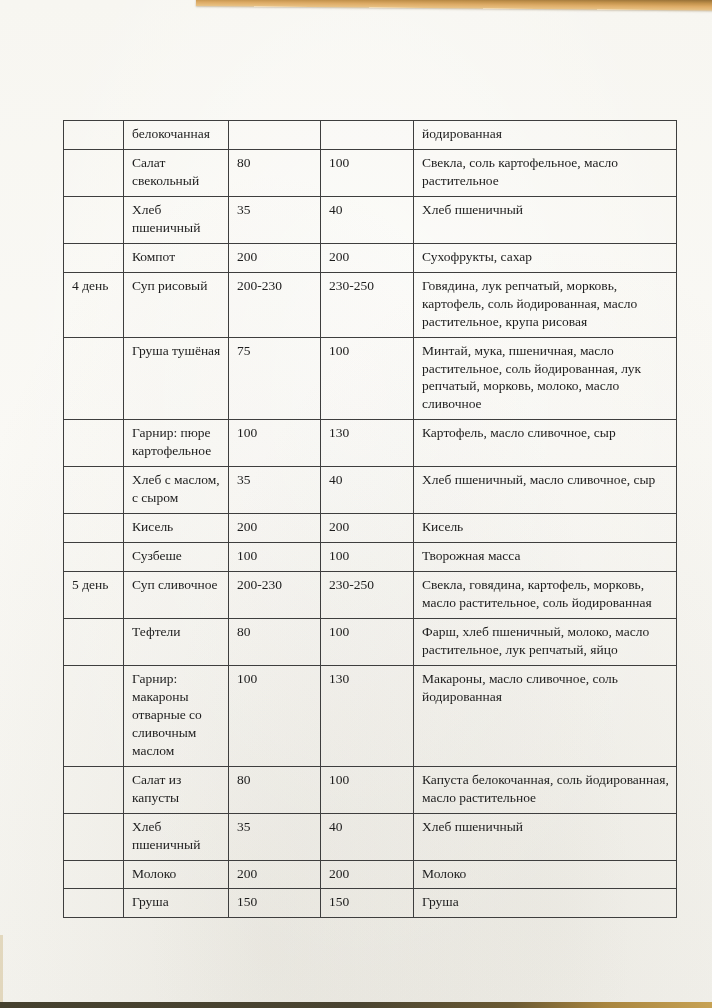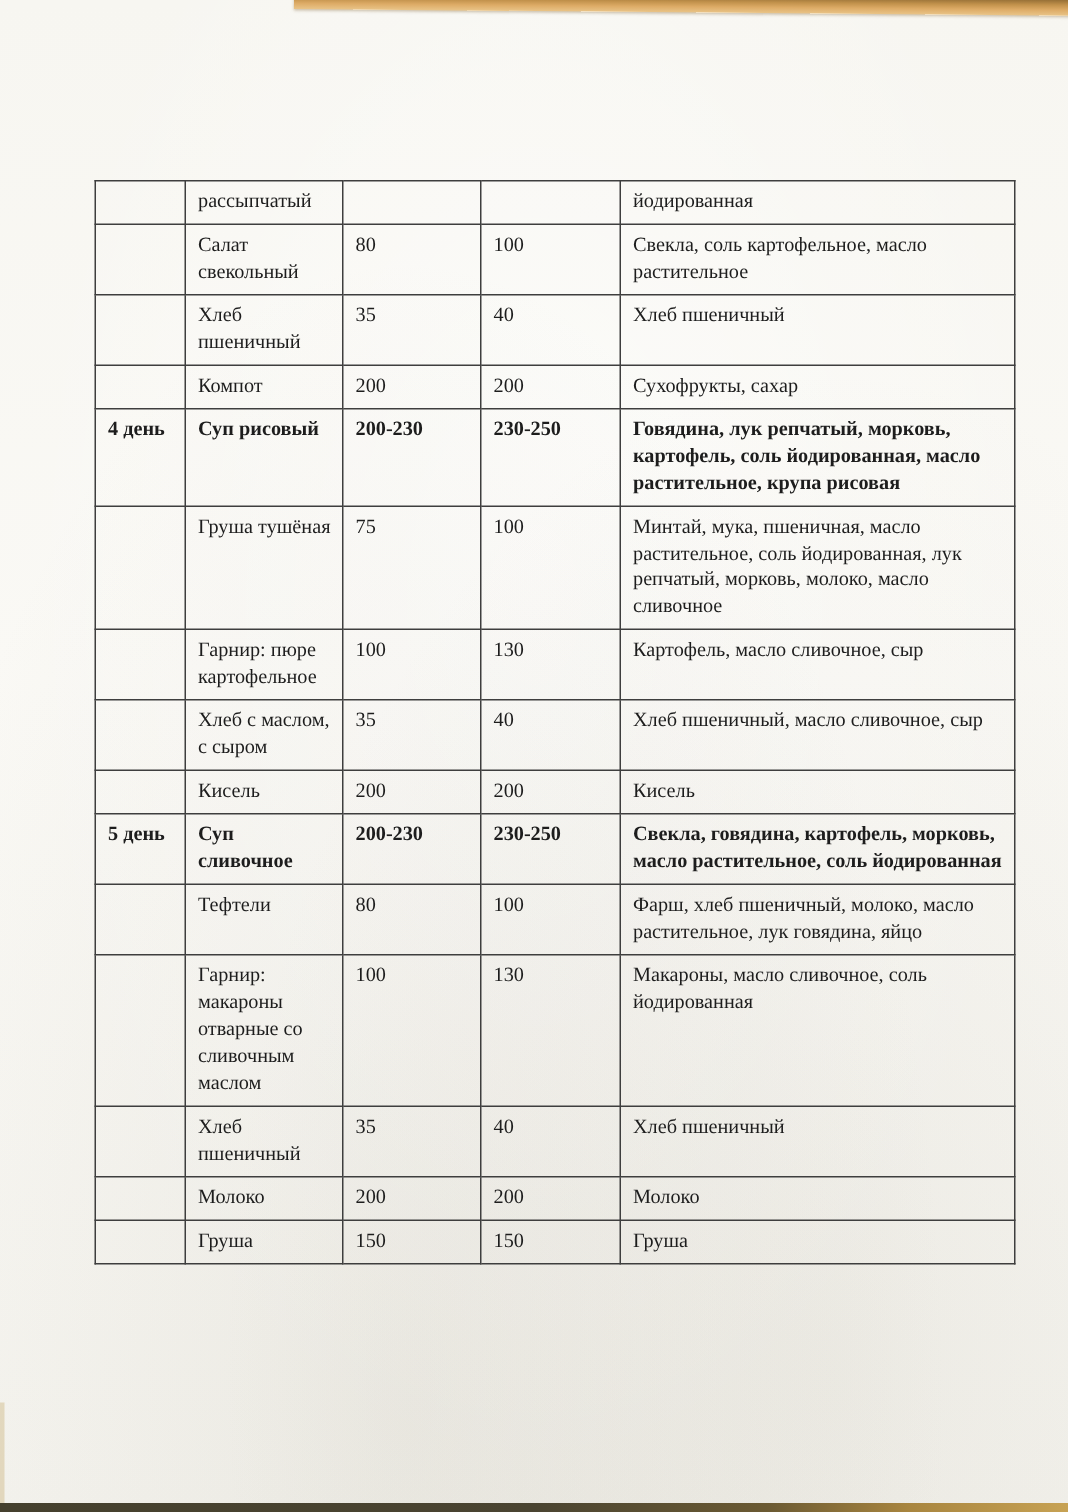--- a/index.html
+++ b/index.html
@@ -65,21 +65,21 @@
   }
   table.menu td {
     border: 1px solid #3e3e3e;
     vertical-align: top;
     padding: 4px 7px 6px 8px;
     font-size: 13.5px;
     line-height: 1.33;
     word-wrap: break-word;
   }
   table.menu tr.emphasis td {
-    font-weight: bold;
+    font-weight: normal;
   }
   col.c-day        { width: 60px; }
   col.c-dish       { width: 105px; }
   col.c-portion1   { width: 92px; }
   col.c-portion2   { width: 93px; }
   col.c-ingr       { width: 263px; }
 </style>
 </head>
 <body>
 
@@ -92,21 +92,21 @@
     <colgroup>
       <col class="c-day">
       <col class="c-dish">
       <col class="c-portion1">
       <col class="c-portion2">
       <col class="c-ingr">
     </colgroup>
     <tbody>
         <tr>
           <td></td>
-          <td>рассыпчатый</td>
+          <td>белокочанная</td>
           <td></td>
           <td></td>
           <td>йодированная</td>
         </tr>
         <tr>
           <td></td>
           <td>Салат свекольный</td>
           <td>80</td>
           <td>100</td>
           <td>Свекла, соль картофельное, масло растительное</td>
@@ -153,40 +153,54 @@
           <td>40</td>
           <td>Хлеб пшеничный, масло сливочное, сыр</td>
         </tr>
         <tr>
           <td></td>
           <td>Кисель</td>
           <td>200</td>
           <td>200</td>
           <td>Кисель</td>
         </tr>
+        <tr>
+          <td></td>
+          <td>Сузбеше</td>
+          <td>100</td>
+          <td>100</td>
+          <td>Творожная масса</td>
+        </tr>
         <tr class="emphasis">
           <td>5 день</td>
           <td>Суп сливочное</td>
           <td>200-230</td>
           <td>230-250</td>
           <td>Свекла, говядина, картофель, морковь, масло растительное, соль йодированная</td>
         </tr>
         <tr>
           <td></td>
           <td>Тефтели</td>
           <td>80</td>
           <td>100</td>
-          <td>Фарш, хлеб пшеничный, молоко, масло растительное, лук говядина, яйцо</td>
+          <td>Фарш, хлеб пшеничный, молоко, масло растительное, лук репчатый, яйцо</td>
         </tr>
         <tr>
           <td></td>
           <td>Гарнир: макароны отварные со сливочным маслом</td>
           <td>100</td>
           <td>130</td>
           <td>Макароны, масло сливочное, соль йодированная</td>
+        </tr>
+        <tr>
+          <td></td>
+          <td>Салат из капусты</td>
+          <td>80</td>
+          <td>100</td>
+          <td>Капуста белокочанная, соль йодированная, масло растительное</td>
         </tr>
         <tr>
           <td></td>
           <td>Хлеб пшеничный</td>
           <td>35</td>
           <td>40</td>
           <td>Хлеб пшеничный</td>
         </tr>
         <tr>
           <td></td>

